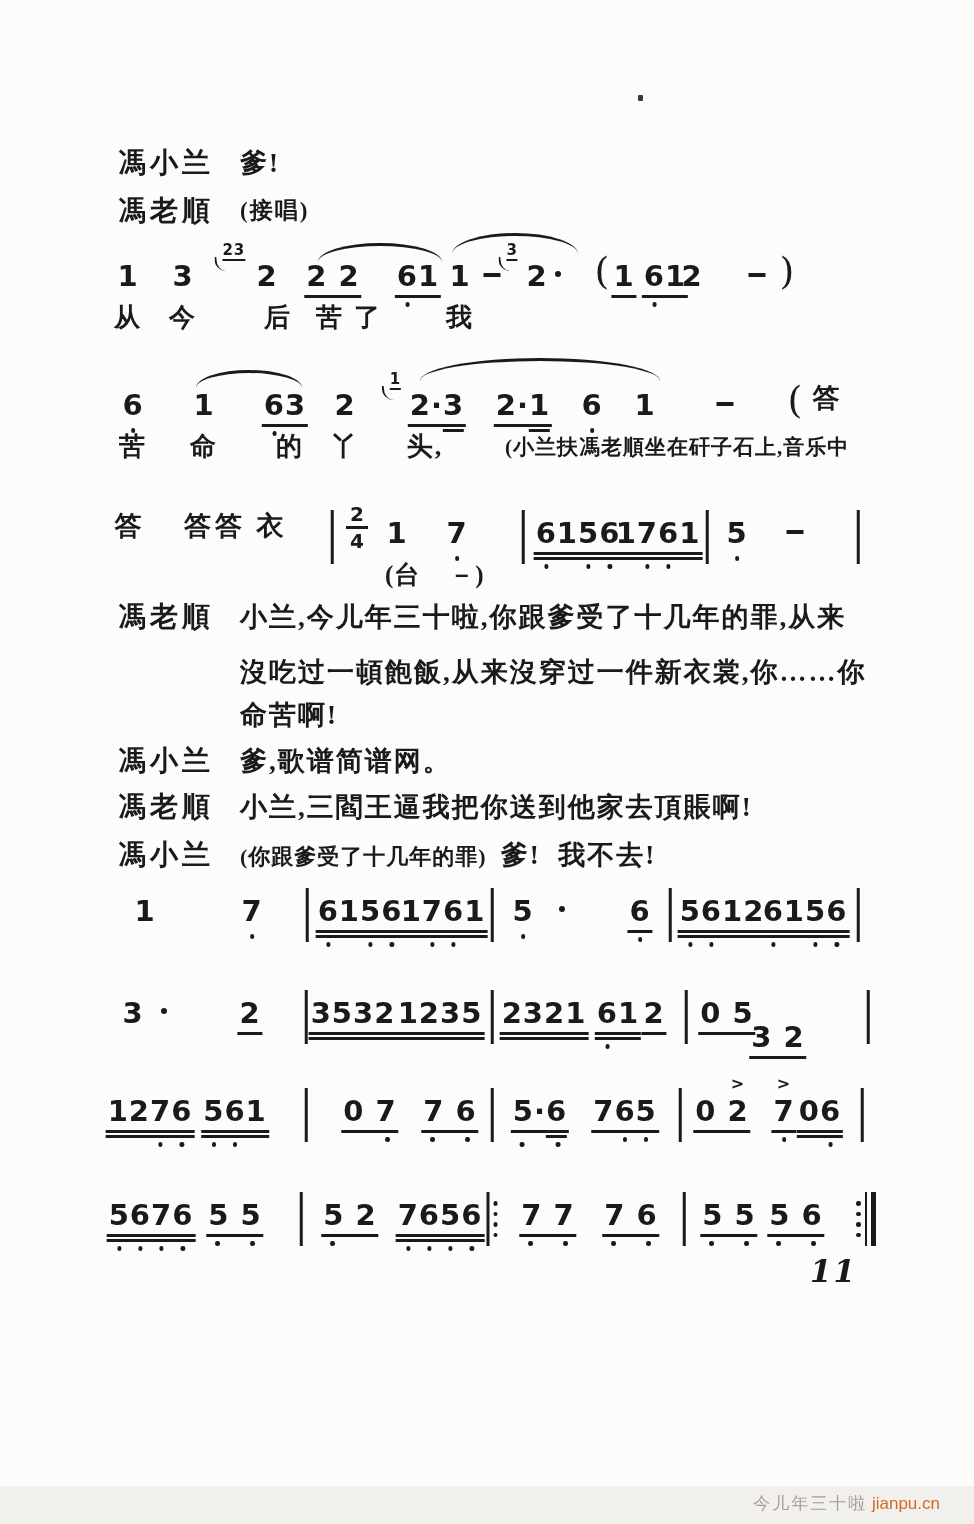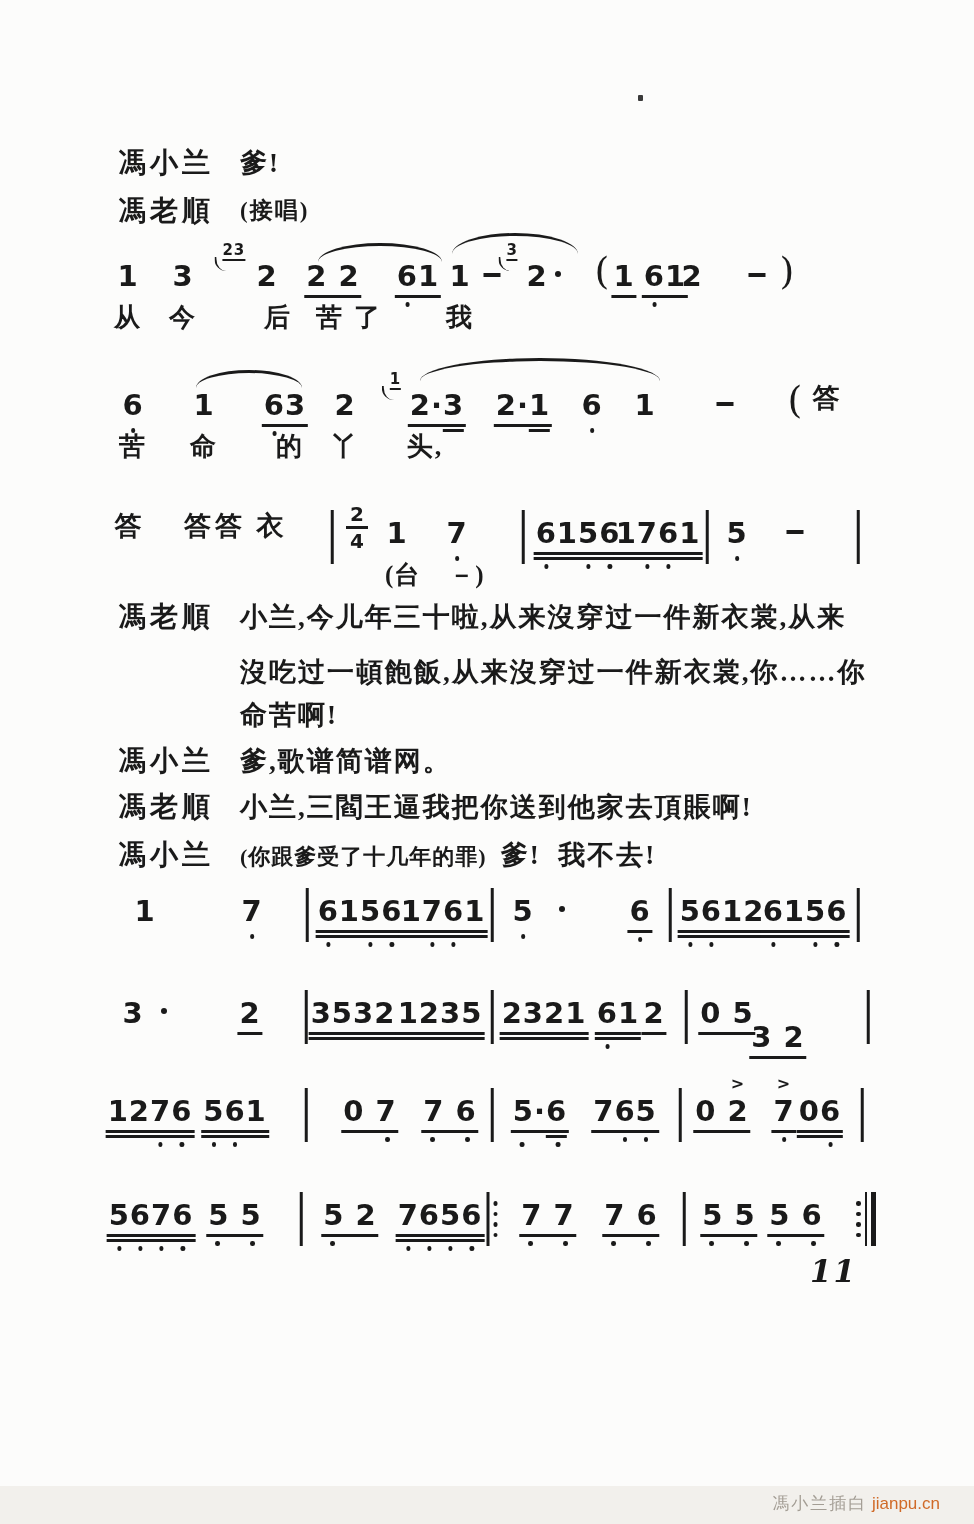--- a/index.html
+++ b/index.html
@@ -49,21 +49,21 @@
       <div class="drow" style="top: 146px;">
         <div class="dspeaker">馮小兰</div>
         <div class="dtext">爹!</div>
       </div>
       <div class="drow" style="top: 194px;">
         <div class="dspeaker">馮老順</div>
         <div class="dtext" style="font-size: 23px;">(接唱)</div>
       </div>
       <div class="drow" style="top: 600px;">
         <div class="dspeaker">馮老順</div>
-        <div class="dtext">小兰,今儿年三十啦,从来沒穿过一件新衣裳,从来</div>
+        <div class="dtext">小兰,今儿年三十啦,你跟爹受了十几年的罪,从来</div>
       </div>
       <div class="drow" style="top: 655px;">
         <div class="dtext">沒吃过一頓飽飯,从来沒穿过一件新衣裳,你……你</div>
       </div>
       <div class="drow" style="top: 698px;">
         <div class="dtext">命苦啊!</div>
       </div>
       <div class="drow" style="top: 744px;">
         <div class="dspeaker">馮小兰</div>
         <div class="dtext">爹,歌谱简谱网。</div>
@@ -113,20 +113,21 @@
         <div class="tok dash" style="left: 725px;"></div>
         <div class="tok paren" style="left: 795px;">(</div>
         <div class="tok cjkn" style="left: 828px;">答</div>
         <div class="slur" style="left: 196px; width: 106px; top: -2px; height: 15px;"></div>
         <div class="slur" style="left: 420px; width: 240px; top: -14px; height: 20px;"></div>
         <div class="lyr" style="left: 133px;">苦</div>
         <div class="lyr" style="left: 204px;">命</div>
         <div class="lyr" style="left: 290px;">的</div>
         <div class="lyr" style="left: 345px;">丫</div>
         <div class="lyr" style="left: 425px;">头,</div>
+        <div class="lyr left" style="left: 505px; font-size: 21px; letter-spacing: 1px;">(小兰扶馮老順坐在矸子石上,音乐中</div>
       </div>
       <div class="system" style="top: 500px; height: 118px;">
         <div class="tok cjkn" style="left: 130px;">答</div>
         <div class="tok cjkn" style="left: 215px;">答答</div>
         <div class="tok cjkn" style="left: 272px;">衣</div>
         <div class="tok bar" style="left: 332px;"></div>
         <div class="tok ts" style="left: 357px;"><div class="tsn">2</div><div class="tsl"></div><div class="tsn">4</div></div>
         <div class="tok note" style="left: 397px;">1</div>
         <div class="tok note" style="left: 457px;">7<div class="ldot" style="left: 50%; top: 40px;"></div></div>
         <div class="tok bar" style="left: 523px;"></div>
@@ -195,16 +196,16 @@
         <div class="tok note" style="left: 631px;">7 6<div class="ul" style="top: 36px;"></div><div class="ldot" style="left: 17%; top: 43px;"></div><div class="ldot" style="left: 83%; top: 43px;"></div></div>
         <div class="tok bar" style="left: 684px;"></div>
         <div class="tok note" style="left: 729px;">5 5<div class="ul" style="top: 36px;"></div><div class="ldot" style="left: 17%; top: 43px;"></div><div class="ldot" style="left: 83%; top: 43px;"></div></div>
         <div class="tok note" style="left: 796px;">5 6<div class="ul" style="top: 36px;"></div><div class="ldot" style="left: 17%; top: 43px;"></div><div class="ldot" style="left: 83%; top: 43px;"></div></div>
         <div class="tok rend" style="left: 866px; top: 10px; display: flex; gap: 4px; align-items: center;"><div style="display: flex; flex-direction: column; gap: 6px;"><div style="width: 4.5px; height: 4.5px; border-radius: 50%; background: rgb(26, 26, 26);"></div><div style="width: 4.5px; height: 4.5px; border-radius: 50%; background: rgb(26, 26, 26);"></div><div style="width: 4.5px; height: 4.5px; border-radius: 50%; background: rgb(26, 26, 26);"></div><div style="width: 4.5px; height: 4.5px; border-radius: 50%; background: rgb(26, 26, 26);"></div></div><div style="width: 2.5px; height: 54px; background: rgb(26, 26, 26);"></div><div style="width: 5px; height: 54px; background: rgb(26, 26, 26);"></div></div>
       </div>
     </div>
   <div class="footer-strip"></div>
   <div class="page-number">11</div>
   <div class="watermark">
-    <span class="wm-site">馮小兰插白</span>
+    <span class="wm-site">今儿年三十啦</span>
     <span class="wm-domain">jianpu.cn</span>
   </div>
 </div>
 
 </body></html>

